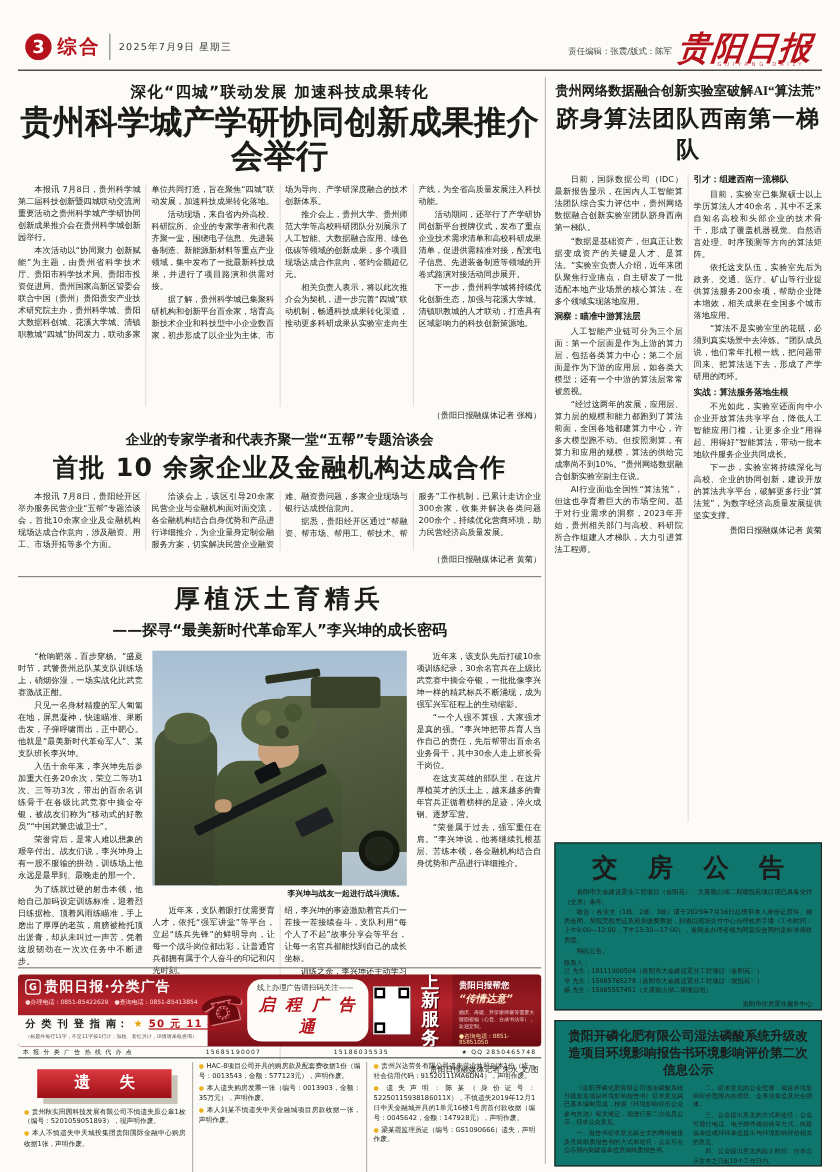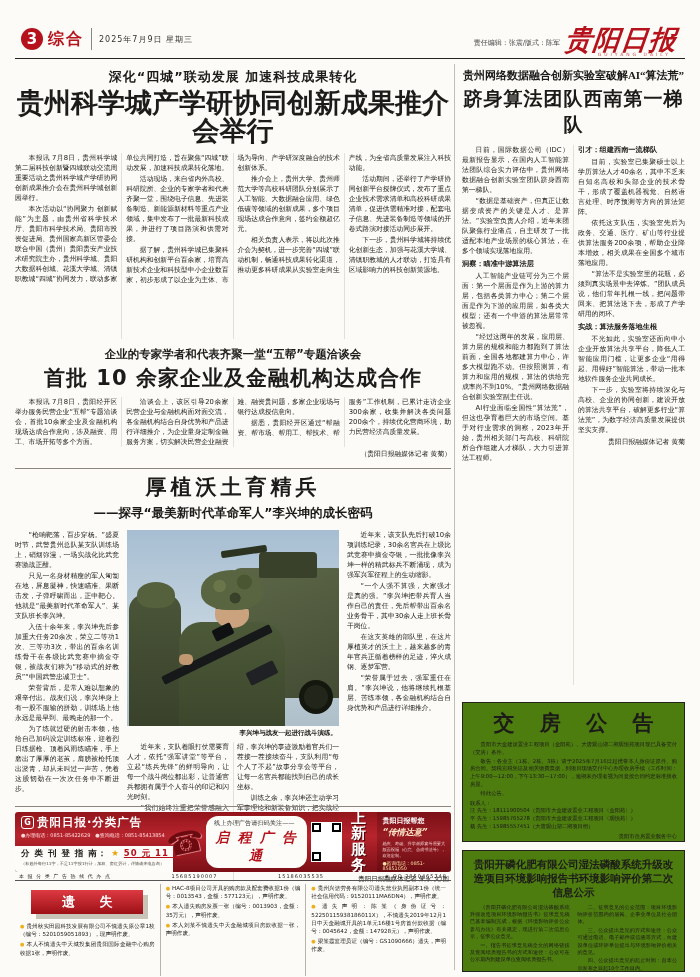--- a/index.html
+++ b/index.html
@@ -120,21 +120,21 @@
     display:flex; align-items:center; justify-content:center;
     color:#fff; font-size:13px; font-weight:900; letter-spacing:10px; padding-left:10px; }
 
   
   .right-col { position:absolute; left:462px; top:62px; width:223px; }
   .kicker-r { margin-top:6px; text-align:center; font-size:11px; font-weight:bold;font-family:Liberation Serif, serif; }
   .headline-r { margin-top:3px; text-align:center; font-size:19px; font-weight:700; letter-spacing:1px; }
   .bodyR { margin-top:7px; height:540px; column-count:2; column-gap:9px; column-rule:1px solid #e4e0d6; font-size:6.8px; line-height:10px; overflow:hidden; }
   .subhead { font-weight:900; font-size:7.2px; margin:3px 0 2px 0; }
 
-  .notice { position:absolute; left:462px; width:223px; border:1.6px solid #26241f; background:#4d7c0f; padding:6px 7px; }
+  .notice { position:absolute; left:462px; width:223px; border:1.6px solid #26241f; background:#0f766e; padding:6px 7px; }
   .notice-delivery { top:702px; height:140px; overflow:hidden; }
   .notice-title { text-align:center; font-size:21px; font-weight:900; letter-spacing:9px; padding-left:9px; }
   .notice-body { margin-top:4px; font-size:5.3px; line-height:7.8px; }
   .notice-body .para { margin-bottom:1px; }
   .contact-list { margin-top:2px; font-size:5.3px; line-height:7.8px; }
   .contact-list p { margin:0; }
   .signer { text-align:right; font-size:5.3px; margin-top:2px; }
   .notice-epi { top:850px; height:122px; overflow:hidden; }
   .epi-title { text-align:center; font-size:10.5px; font-weight:900; line-height:1.35; }
   .epi-body { margin-top:4px; column-count:2; column-gap:8px; font-size:5.1px; line-height:7.4px; overflow:hidden; height:74px; }
@@ -164,20 +164,21 @@
       <div class="body-cols cols4 bodyA">
           <p class="para">本报讯 7月8日，贵州科学城第二届科技创新暨四城联动交流周重要活动之贵州科学城产学研协同创新成果推介会在贵州科学城创新园举行。</p>
           <p class="para">本次活动以“协同聚力 创新赋能”为主题，由贵州省科学技术厅、贵阳市科学技术局、贵阳市投资促进局、贵州国家高新区管委会联合中国（贵州）贵阳贵安产业技术研究院主办，贵州科学城、贵阳大数据科创城、花溪大学城、清镇职教城“四城”协同发力，联动多家单位共同打造，旨在聚焦“四城”联动发展，加速科技成果转化落地。</p>
           <p class="para">活动现场，来自省内外高校、科研院所、企业的专家学者和代表齐聚一堂，围绕电子信息、先进装备制造、新能源新材料等重点产业领域，集中发布了一批最新科技成果，并进行了项目路演和供需对接。</p>
           <p class="para">据了解，贵州科学城已集聚科研机构和创新平台百余家，培育高新技术企业和科技型中小企业数百家，初步形成了以企业为主体、市场为导向、产学研深度融合的技术创新体系。</p>
           <p class="para">推介会上，贵州大学、贵州师范大学等高校科研团队分别展示了人工智能、大数据融合应用、绿色低碳等领域的创新成果，多个项目现场达成合作意向，签约金额超亿元。</p>
           <p class="para">相关负责人表示，将以此次推介会为契机，进一步完善“四城”联动机制，畅通科技成果转化渠道，推动更多科研成果从实验室走向生产线，为全省高质量发展注入科技动能。</p>
           <p class="para">活动期间，还举行了产学研协同创新平台授牌仪式，发布了重点企业技术需求清单和高校科研成果清单，促进供需精准对接，配套电子信息、先进装备制造等领域的开卷式路演对接活动同步展开。</p>
           <p class="para">下一步，贵州科学城将持续优化创新生态，加强与花溪大学城、清镇职教城的人才联动，打造具有区域影响力的科技创新策源地。</p>
         </div>
+      <div class="byline">（贵阳日报融媒体记者 张梅）</div>
     </div>
 
     <div>
       <div class="kicker-b">企业的专家学者和代表齐聚一堂“五帮”专题洽谈会</div>
       <div class="headline-b">首批 10 余家企业及金融机构达成合作</div>
       <div class="body-cols cols4 bodyB">
           <p class="para">本报讯 7月8日，贵阳经开区举办服务民营企业“五帮”专题洽谈会，首批10余家企业及金融机构现场达成合作意向，涉及融资、用工、市场开拓等多个方面。</p>
           <p class="para">洽谈会上，该区引导20余家民营企业与金融机构面对面交流，各金融机构结合自身优势和产品进行详细推介，为企业量身定制金融服务方案，切实解决民营企业融资难、融资贵问题，多家企业现场与银行达成授信意向。</p>
           <p class="para">据悉，贵阳经开区通过“帮融资、帮市场、帮用工、帮技术、帮服务”工作机制，已累计走访企业300余家，收集并解决各类问题200余个，持续优化营商环境，助力民营经济高质量发展。</p>
         </div>

